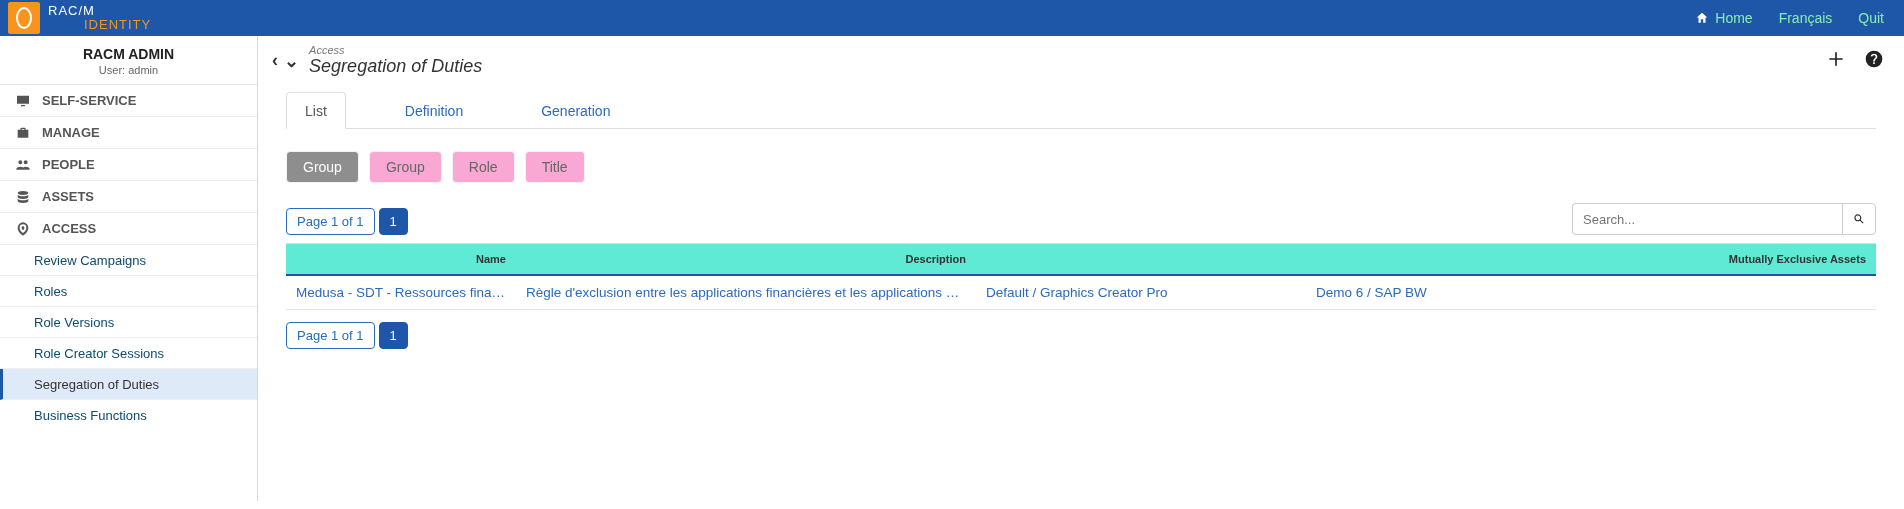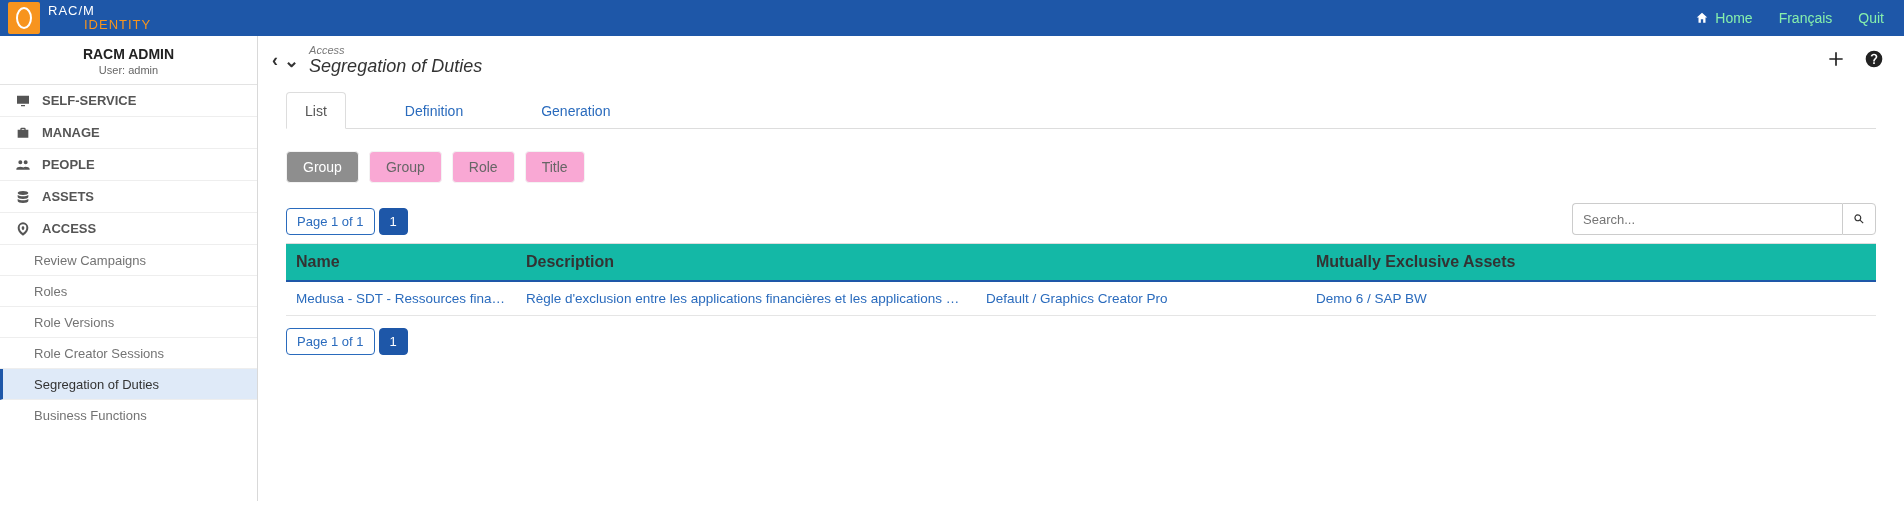--- a/index.html
+++ b/index.html
@@ -65,21 +65,21 @@
     font-weight: bold;
   }
   .nav-group .ico { width: 18px; display: flex; justify-content: center; color: #555; }
   .nav-group .ico svg { width: 16px; height: 16px; fill: #555; }
   .nav-sub {
     display: block;
     padding: 0 14px 0 34px;
     height: 31px; line-height: 31px;
     border-bottom: 1px solid #eee;
     cursor: pointer;
-    color: #737373;
+    color: #0c4a6e;
     font-size: 13px;
   }
   .nav-sub.active {
     background: #dfeaf8;
     border-left: 3px solid #1E57A8;
     padding-left: 31px;
     color: #333;
   }
   .nav-sub:last-child { border-bottom: none; }
 
@@ -171,27 +171,27 @@
     border-radius: 0 4px 4px 0;
     background: #fff;
     cursor: pointer;
     display: flex; align-items: center; justify-content: center;
   }
   .search-btn svg { width: 14px; height: 14px; fill: #333; }
 
   
   table.data { width: 100%; border-collapse: collapse; table-layout: fixed; }
   table.data thead th {
-    text-align: left;
+    text-align: right;
     font-weight: 600;
-    font-size: 16px;
+    font-size: 11px;
     padding: 9px 10px;
     border-top: 1px solid #ddd;
     border-bottom: 2px solid #1E57A8;
-    background: #14b8a6;
+    background: #5eead4;
     color: #333;
   }
   table.data tbody td {
     padding: 9px 10px;
     border-bottom: 1px solid #e5e5e5;
     font-size: 13.5px;
     color: #2a6bbd;
     white-space: nowrap;
     overflow: hidden;
     text-overflow: ellipsis;

